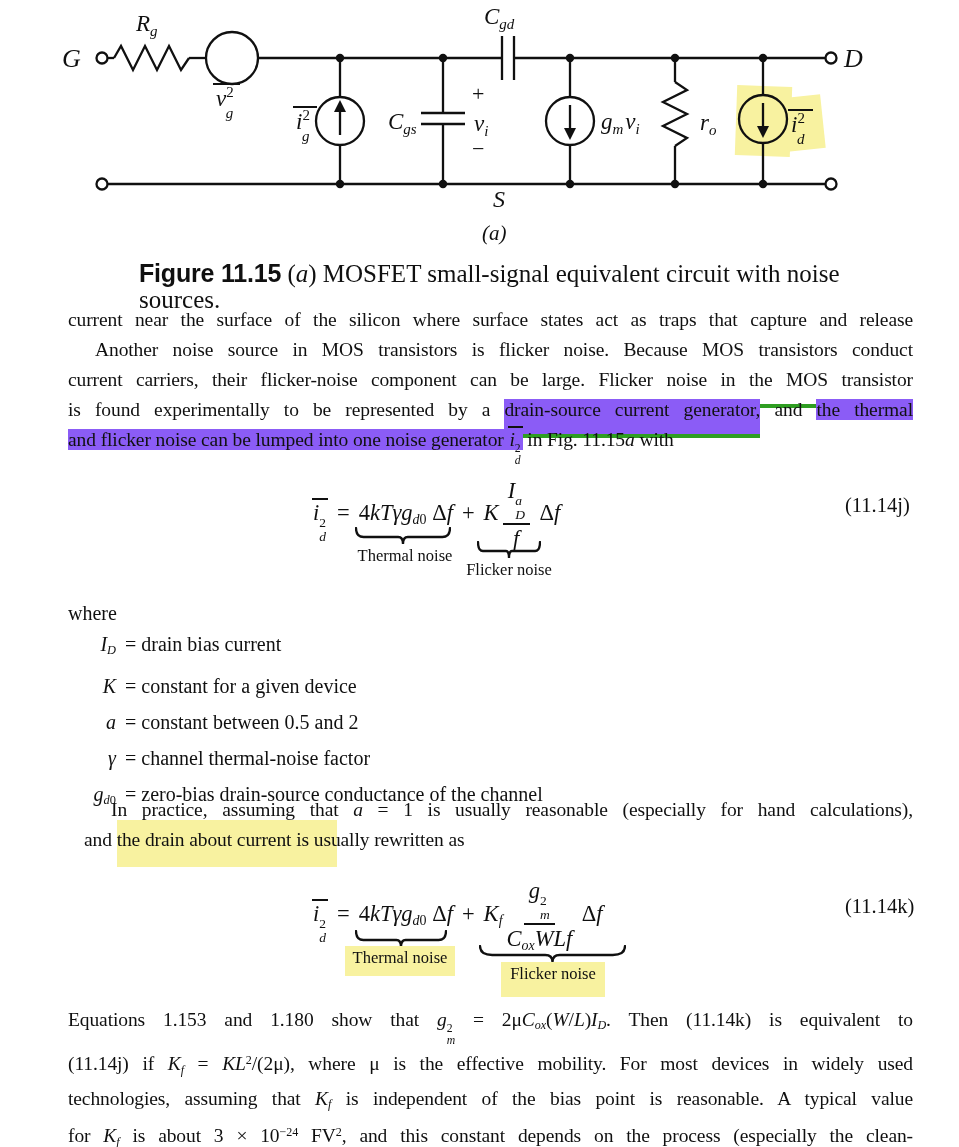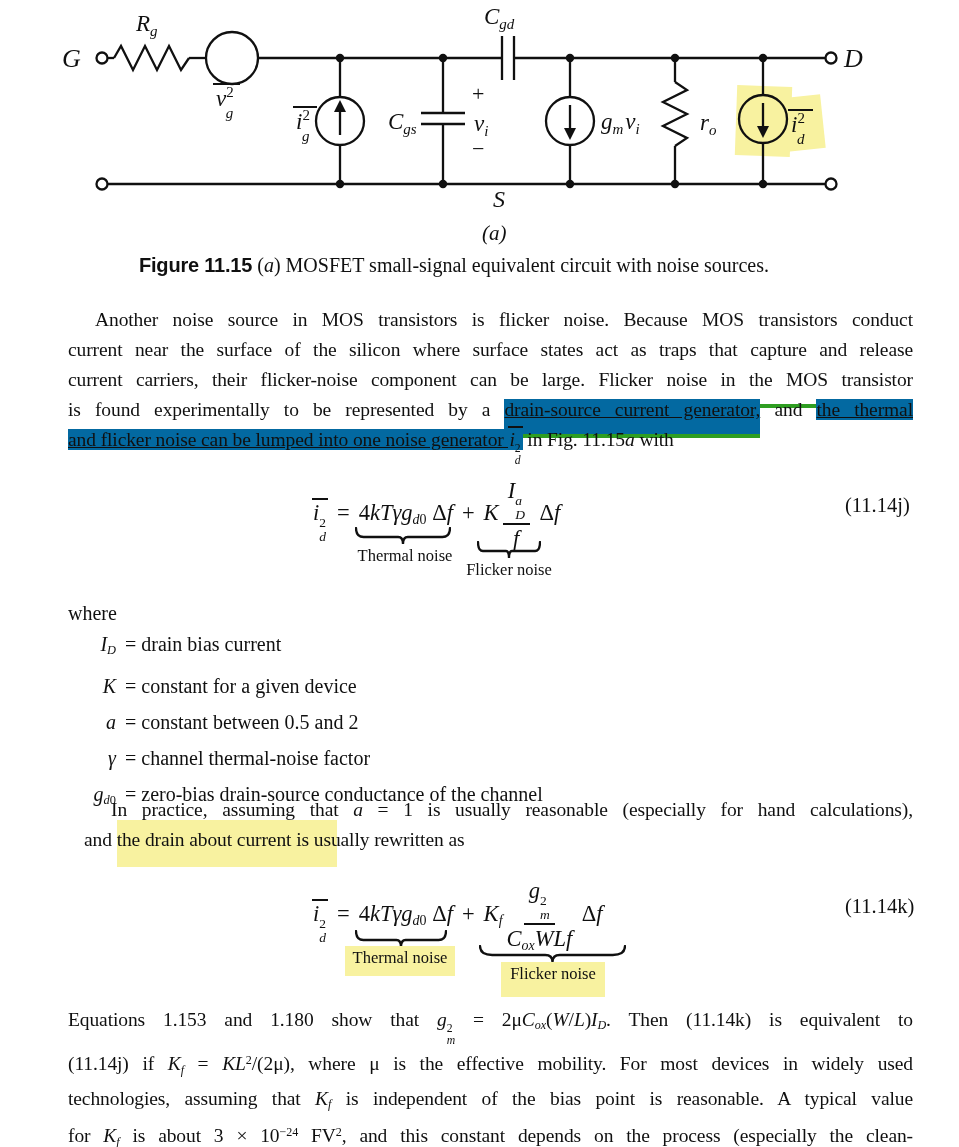--- a/index.html
+++ b/index.html
@@ -6,28 +6,28 @@
   .page{position:relative;width:959px;height:1147px;background:#ffffff;
         font-family:"Liberation Serif",serif;color:#101010;overflow:hidden;}
   .abs{position:absolute;}
   .it{font-style:italic;}
   .sup{font-size:0.62em;vertical-align:0.52em;}
   .sub{font-size:0.62em;vertical-align:-0.28em;}
   .stack{display:inline-flex;flex-direction:column;align-items:flex-start;
          font-size:0.60em;line-height:1.05;vertical-align:-0.50em;}
   .stack>span{display:block;}
   .ovl{display:inline-block;border-top:2px solid #101010;padding:1px 2px 0 1px;line-height:1.1;}
-  .hl{background:#0369a1;text-decoration:underline;}
+  .hl{background:#8b5cf6;}
   .gu{border-bottom:4px solid #2f9e22;padding-bottom:14px;}
   .para{font-size:19.5px;letter-spacing:-0.1px;width:845px;}
   .para .pline{line-height:30px;}
   .p3 .pline{line-height:27.6px;}
   .jl{text-align:justify;text-align-last:justify;}
   .ind{text-indent:27px;}
-  .cap{font-size:20px;line-height:26px;}
+  .cap{font-size:25px;line-height:26px;margin-top:8px;}
   .capb{font-family:"Liberation Sans",sans-serif;font-weight:bold;letter-spacing:-0.2px;}
   .whword{font-size:20px;line-height:30px;}
   .wrow{display:flex;line-height:36px;font-size:20px;}
   .wrow .sym{width:50px;text-align:right;display:inline-block;}
   .wrow .def{margin-left:9px;}
   .eqblock{left:0;top:0;width:959px;}
   .eqline{display:flex;align-items:center;font-size:22.5px;position:absolute;}
   .op{margin:0 9px;}
   .frac{display:inline-flex;flex-direction:column;align-items:center;vertical-align:middle;margin:0 4px;}
   .frac .num{display:block;text-align:center;border-bottom:2px solid #101010;padding:0 5px 1px;}
@@ -136,22 +136,22 @@
       <text x="493" y="207" font-size="24" font-style="italic">S</text>
       <text x="482" y="240" font-size="21" font-style="italic">(a)</text>
     </g>
   </svg>
 
   <div class="abs" style="left:139px;top:252px;width:720px">
       <div class="pline cap"><span class="capb">Figure 11.15</span><span>  (</span><span class="it">a</span><span>)  MOSFET small-signal equivalent circuit with noise sources.</span></div>
     </div>
 
   <div class="abs para" style="left:68px;top:305px">
+      <div class="pline jl"><span>current near the surface of the silicon where surface states act as traps that capture and release</span></div>
       <div class="pline jl ind"><span>Another noise source in MOS transistors is flicker noise. Because MOS transistors conduct</span></div>
-      <div class="pline jl"><span>current near the surface of the silicon where surface states act as traps that capture and release</span></div>
       <div class="pline jl"><span>current carriers, their flicker-noise component can be large. </span><span class="gu">Flicker noise in the MOS transistor</span></div>
       <div class="pline jl"><span class="gu">is found experimentally to be represented by a </span><span class="gu hl">drain-source current generator,</span><span> and </span><span class="hl">the thermal</span></div>
       <div class="pline"><span class="hl">and flicker noise can be lumped into one noise generator </span><span class="hl"><span class="ovl"><span class="it">i</span><span class="stack">
               <span>2</span>
               <span class="it">d</span>
             </span></span></span><span> in Fig. 11.15</span><span class="it">a</span><span> with</span></div>
     </div>
 
   <div class="abs eqblock" style="top:470px;height:120px">
     <div class="eqline" style="left:312px;top:8px">

